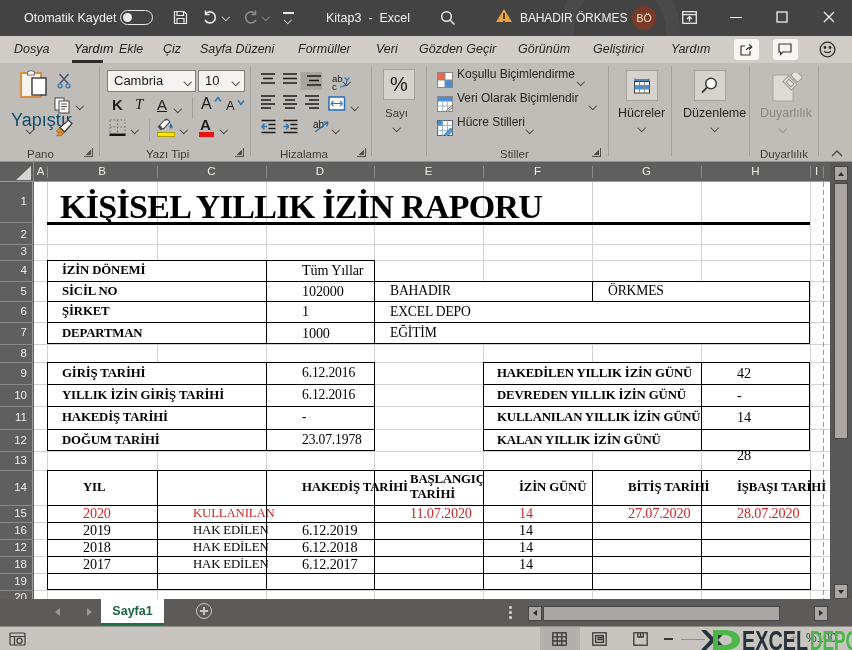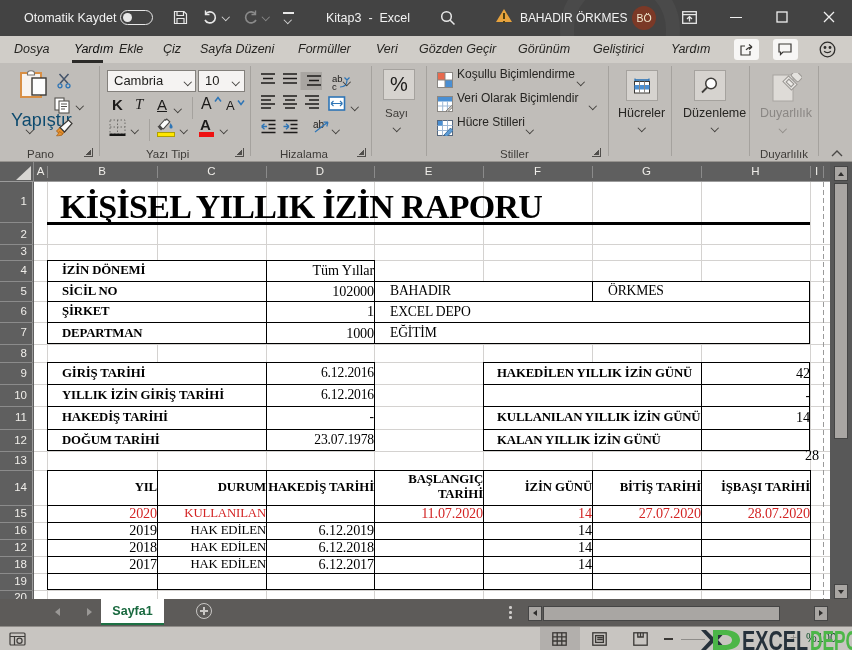--- a/index.html
+++ b/index.html
@@ -25,21 +25,21 @@
 .rn{color:#efede9;font-size:11.5px;width:26px;text-align:right;right:5px;}
 .rs{left:0;width:33px;height:1px;background:#8b8b8b;}
 .canvas{left:34px;top:20px;width:796px;height:417px;background:#fff;overflow:hidden;}
 .gv{width:1px;background:#d4d2d0;top:0;height:417px;}
 .gh{height:1px;background:#d4d2d0;left:0;width:796px;}
 .cell{font-family:"Liberation Serif",serif;color:#000;font-size:12.8px;letter-spacing:-0.15px;white-space:nowrap;}
 .b{font-weight:bold;}
 .red{color:#d32424;}
 .v{font-size:14.2px;}
 .v2{font-size:13.6px;}
-.ctr{text-align:right;}
+.ctr{text-align:left;margin-left:36px;}
 .blk{background:#000;}
 .sheetbar{left:0;top:599px;width:852px;height:27px;background:#5d5b59;}
 .statusbar{left:0;top:626px;width:852px;height:24px;background:#c8c5c1;border-top:1px solid #8f8c88;}
 </style></head>
 <body>
 <div id="app">
 
 <div class="tb">
   <div style="left:560px;top:-30px;width:120px;height:120px;border-radius:50%;border:14px solid #4a4a4a;"></div>
   <div class="t" style="left:24px;">Otomatik Kaydet</div>
@@ -435,40 +435,40 @@
     <div class="cell b" style="left:28px;top:246.5px;height:22px;line-height:22px;">DOĞUM TARİHİ</div>
     <div class="cell ctr v2" style="left:232px;top:246.5px;width:108px;height:22px;line-height:22px;">23.07.1978</div>
 
     <div style="left:449px;top:179.5px;width:327px;height:89.5px;border:1px solid #000;background:#fff;"></div>
     <div class="blk" style="left:667px;top:179.5px;width:1px;height:89.5px;"></div>
     <div class="blk" style="left:449px;top:202px;width:327px;height:1px;"></div>
     <div class="blk" style="left:449px;top:224px;width:327px;height:1px;"></div>
     <div class="blk" style="left:449px;top:246.5px;width:327px;height:1px;"></div>
     <div class="cell b" style="left:463px;top:180px;height:22px;line-height:22px;">HAKEDİLEN YILLIK İZİN GÜNÜ</div>
     <div class="cell ctr v" style="left:667px;top:180px;width:109px;height:22px;line-height:22px;">42</div>
+    <div class="cell b" style="left:463px;top:202px;height:22px;line-height:22px;">DEVREDEN YILLIK İZİN GÜNÜ</div>
     <div class="cell ctr v" style="left:667px;top:202px;width:109px;height:22px;line-height:22px;">-</div>
     <div class="cell b" style="left:463px;top:224px;height:22px;line-height:22px;">KULLANILAN YILLIK İZİN GÜNÜ</div>
     <div class="cell ctr v" style="left:667px;top:224px;width:109px;height:22px;line-height:22px;">14</div>
     <div class="cell b" style="left:463px;top:246.5px;height:22px;line-height:22px;">KALAN YILLIK İZİN GÜNÜ</div>
     <div class="cell ctr v" style="left:667px;top:262px;width:118px;height:22px;line-height:22px;">28</div>
 
     <div style="left:13px;top:287.5px;width:764px;height:120.5px;border:1px solid #000;background:#fff;"></div>
     <div class="blk" style="left:123px;top:287.5px;width:1px;height:120.5px;"></div>
     <div class="blk" style="left:232px;top:287.5px;width:1px;height:120.5px;"></div>
     <div class="blk" style="left:340px;top:287.5px;width:1px;height:120.5px;"></div>
     <div class="blk" style="left:449px;top:287.5px;width:1px;height:120.5px;"></div>
     <div class="blk" style="left:558px;top:287.5px;width:1px;height:120.5px;"></div>
     <div class="blk" style="left:667px;top:287.5px;width:1px;height:120.5px;"></div>
     <div class="blk" style="left:13px;top:323px;width:764px;height:1px;"></div>
     <div class="blk" style="left:13px;top:340px;width:764px;height:1px;"></div>
     <div class="blk" style="left:13px;top:357px;width:764px;height:1px;"></div>
     <div class="blk" style="left:13px;top:374px;width:764px;height:1px;"></div>
     <div class="blk" style="left:13px;top:391px;width:764px;height:1px;"></div>
     <div class="cell b ctr" style="left:13px;top:287.5px;width:110px;height:35px;line-height:35px;">YIL</div>
-    <div class="cell b ctr" style="left:123px;top:287.5px;width:109px;height:35px;line-height:35px;">DURUM</div>
     <div class="cell b ctr" style="left:232px;top:287.5px;width:108px;height:35px;line-height:35px;">HAKEDİŞ TARİHİ</div>
     <div class="cell b ctr" style="left:340px;top:287.5px;width:109px;height:35px;line-height:15px;padding-top:2px;">BAŞLANGIÇ<br>TARİHİ</div>
     <div class="cell b ctr" style="left:449px;top:287.5px;width:109px;height:35px;line-height:35px;">İZİN GÜNÜ</div>
     <div class="cell b ctr" style="left:558px;top:287.5px;width:109px;height:35px;line-height:35px;">BİTİŞ TARİHİ</div>
     <div class="cell b ctr" style="left:667px;top:287.5px;width:109px;height:35px;line-height:35px;">İŞBAŞI TARİHİ</div>
     <div class="cell red ctr v" style="left:13px;top:323px;width:110px;height:17px;line-height:17px;">2020</div>
     <div class="cell red ctr" style="left:123px;top:323px;width:109px;height:17px;line-height:17px;">KULLANILAN</div>
     <div class="cell red ctr v" style="left:340px;top:323px;width:109px;height:17px;line-height:17px;">11.07.2020</div>
     <div class="cell red ctr v" style="left:449px;top:323px;width:109px;height:17px;line-height:17px;">14</div>
     <div class="cell red ctr v" style="left:558px;top:323px;width:109px;height:17px;line-height:17px;">27.07.2020</div>

